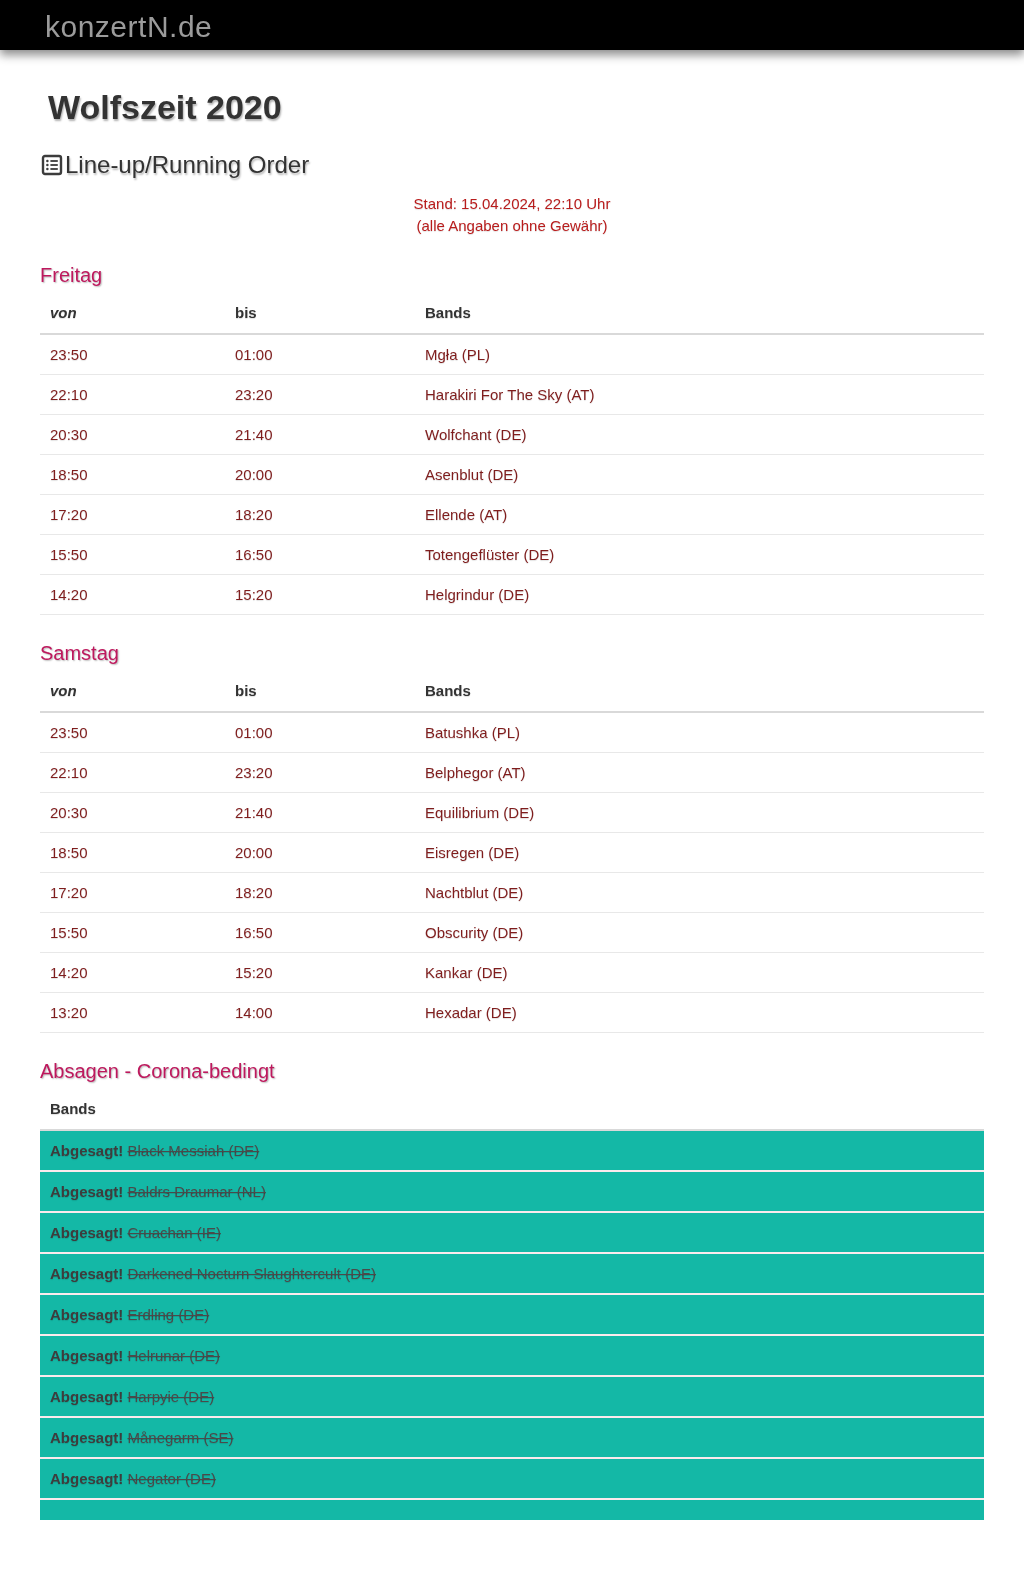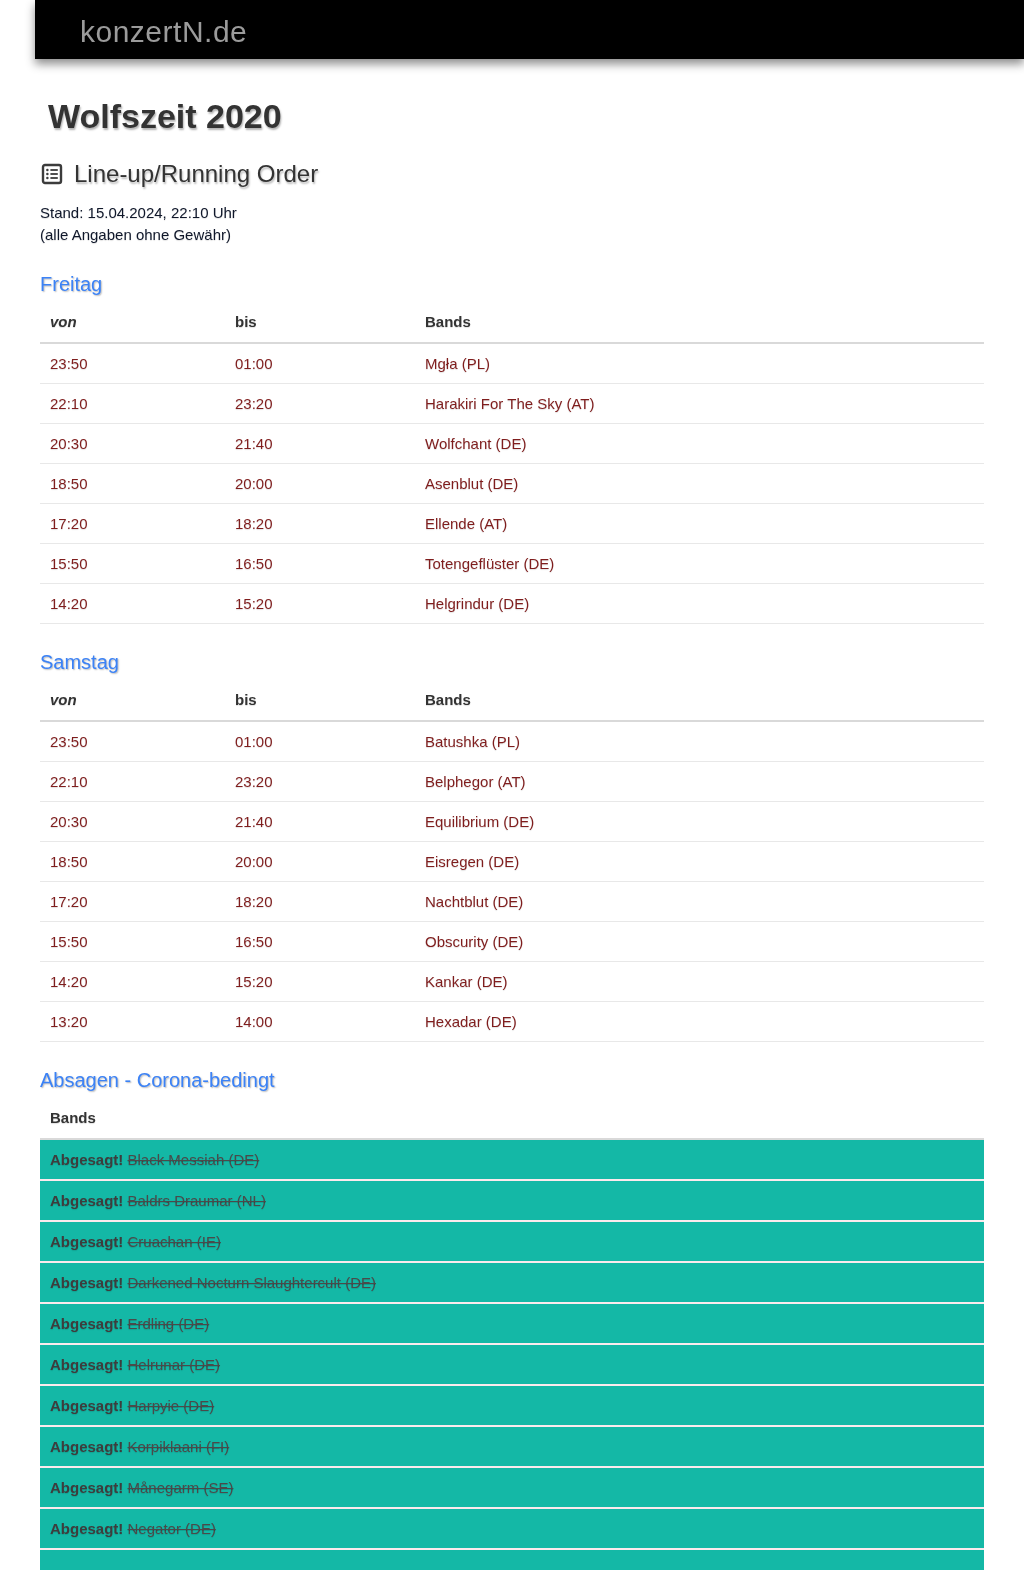--- a/index.html
+++ b/index.html
@@ -12,28 +12,27 @@
   body {
     width: 1024px;
     min-height: 1580px;
     font-family: "Liberation Sans", "DejaVu Sans", sans-serif;
     color: #444444;
     text-shadow: 0 1px 1px rgba(0,0,0,0.12);
   }
 
   
   .site-header {
-    height: 59px;
+    height: 50px;
     background: #000000;
     box-shadow: 0 5px 9px rgba(0,0,0,0.45);
     display: flex;
     align-items: center;
     position: relative;
     z-index: 2;
-    margin-left: 35px;
   }
   .brand {
     margin-left: 45px;
     font-size: 30px;
     color: #9b9b9b;
     letter-spacing: 0.5px;
     padding-top: 4px;
     text-decoration: none;
     cursor: pointer;
   }
@@ -50,37 +49,38 @@
     color: #333333;
     text-shadow: 1px 1.5px 2px rgba(0,0,0,0.30);
   }
   h2.lineup-heading {
     margin: 24px 0 14px 0;
     font-size: 24px;
     font-weight: 400;
     color: #333333;
     display: flex;
     align-items: center;
-    gap: 10px;
+    gap: 1px;
     text-shadow: 1px 1.5px 2px rgba(0,0,0,0.28);
   }
   .lineup-icon { display: inline-flex; }
   .meta-line {
     margin: 0;
     font-size: 15px;
     line-height: 22px;
-    color: #0f172a;
+    color: #b91c1c;
+    text-align: center;
   }
 
   
   h3.section-title {
     margin: 27px 0 6px 0;
     font-size: 20px;
     font-weight: 400;
-    color: #3b82f6;
+    color: #be185d;
     text-shadow: 1px 1.2px 1.5px rgba(0,0,0,0.28);
   }
   table.schedule, table.cancellations {
     width: 100%;
     border-collapse: collapse;
     table-layout: fixed;
   }
   table.schedule th, table.cancellations th {
     text-align: left;
     font-size: 15px;
@@ -317,26 +317,20 @@
     </td>
   </tr>
 
   <tr class="cancel-row">
     <td>
       <strong class="cancel-label">Abgesagt!</strong>
       <span> </span><span class="cancel-band">Harpyie (DE)</span>
     </td>
   </tr>
 
-  <tr class="cancel-row">
-    <td>
-      <strong class="cancel-label">Abgesagt!</strong>
-      <span> </span><span class="cancel-band">Korpiklaani (FI)</span>
-    </td>
-  </tr>
 
   <tr class="cancel-row">
     <td>
       <strong class="cancel-label">Abgesagt!</strong>
       <span> </span><span class="cancel-band">Månegarm (SE)</span>
     </td>
   </tr>
 
   <tr class="cancel-row">
     <td>

